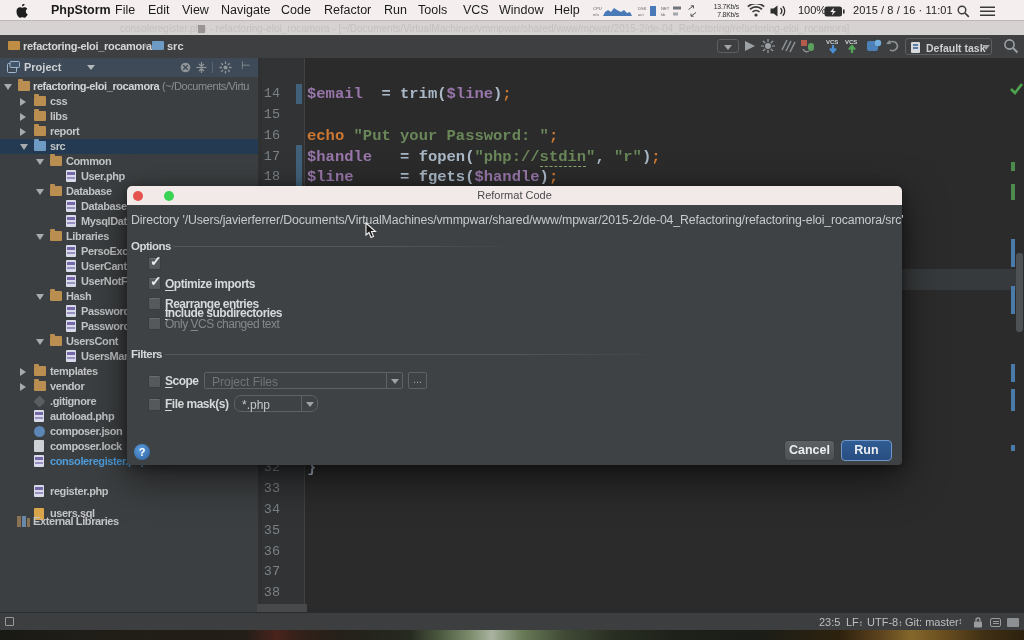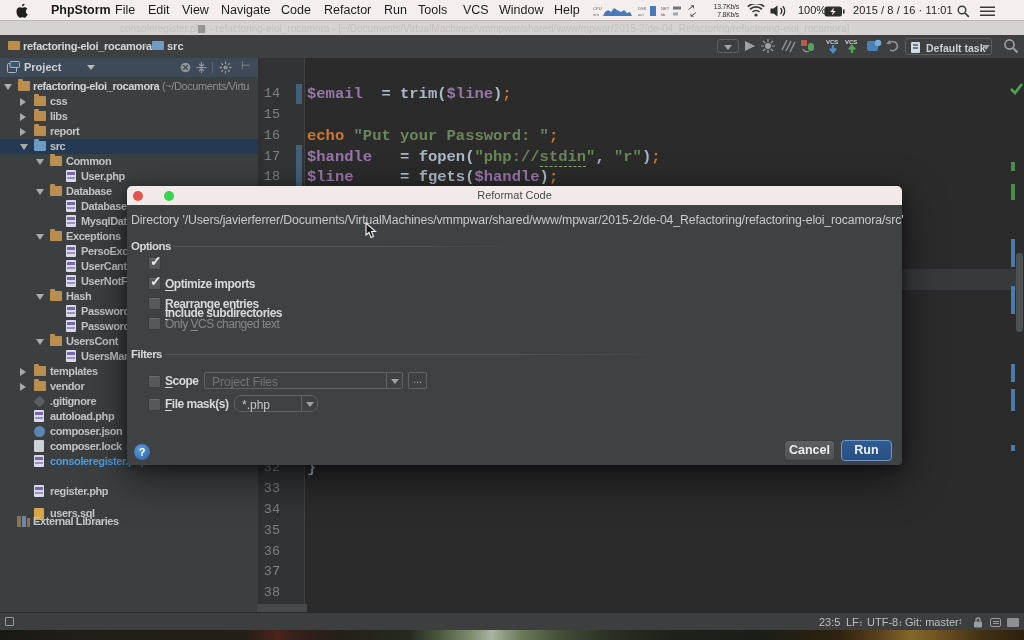--- a/index.html
+++ b/index.html
@@ -254,21 +254,21 @@
       <div class="phpicon" style="left:66px;"></div>
       <span class="lbl" style="left:81px;">Database.php</span>
     </div>
 <div class="trow" style="top:155.5px;">
       <div class="phpicon" style="left:66px;"></div>
       <span class="lbl" style="left:81px;">MysqlDatabase.php</span>
     </div>
 <div class="trow" style="top:170.5px;">
       <div class="arr down" style="left:36px;"></div>
       <div class="fold" style="left:50px;"></div>
-      <span class="lbl" style="left:66px;">Exceptions</span>
+      <span class="lbl" style="left:66px;">Libraries</span>
     </div>
 <div class="trow" style="top:185.5px;">
       <div class="phpicon" style="left:66px;"></div>
       <span class="lbl" style="left:81px;">PersoException.php</span>
     </div>
 <div class="trow" style="top:200.5px;">
       <div class="phpicon" style="left:66px;"></div>
       <span class="lbl" style="left:81px;">UserCantRegister.php</span>
     </div>
 <div class="trow" style="top:215.5px;">

